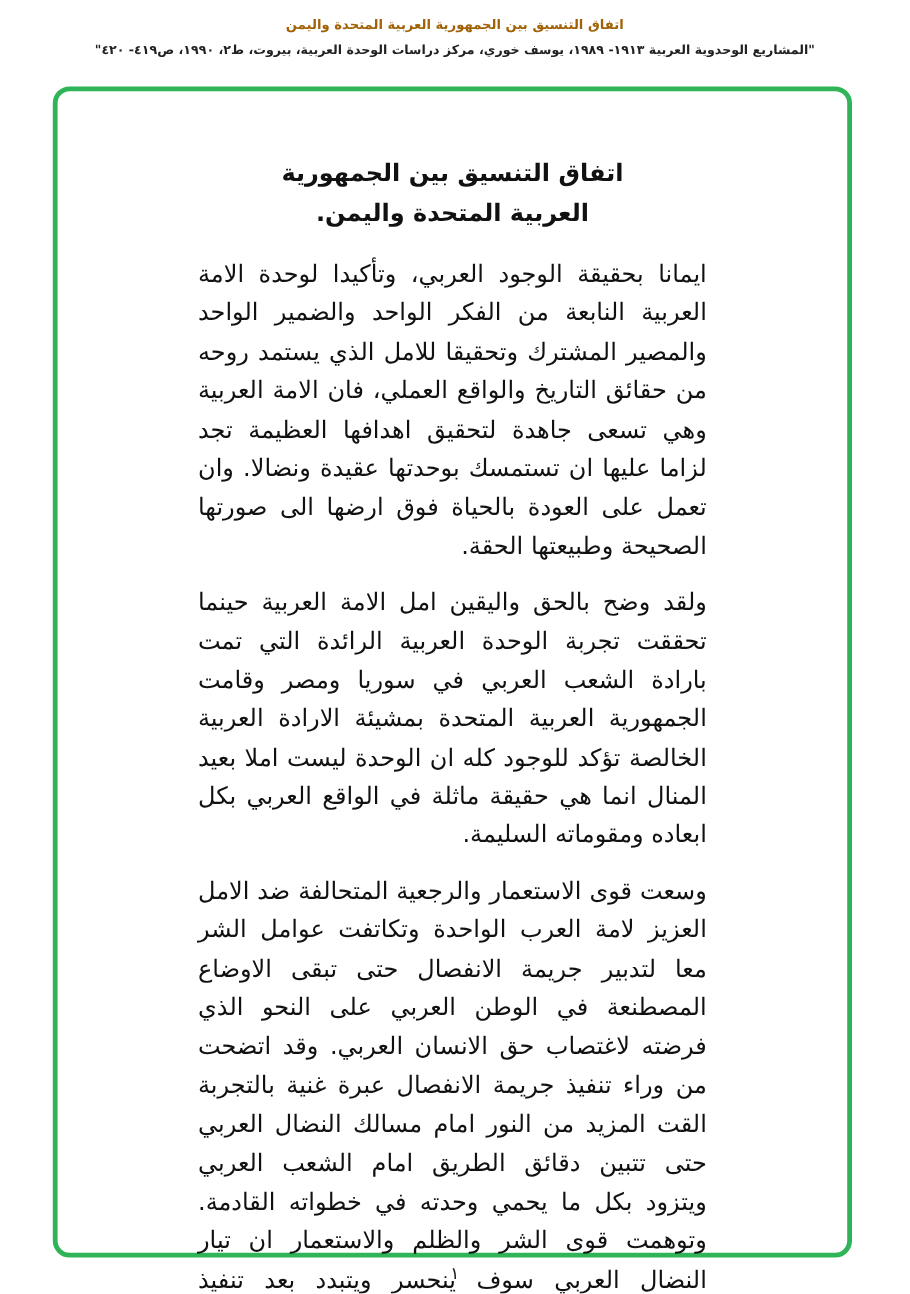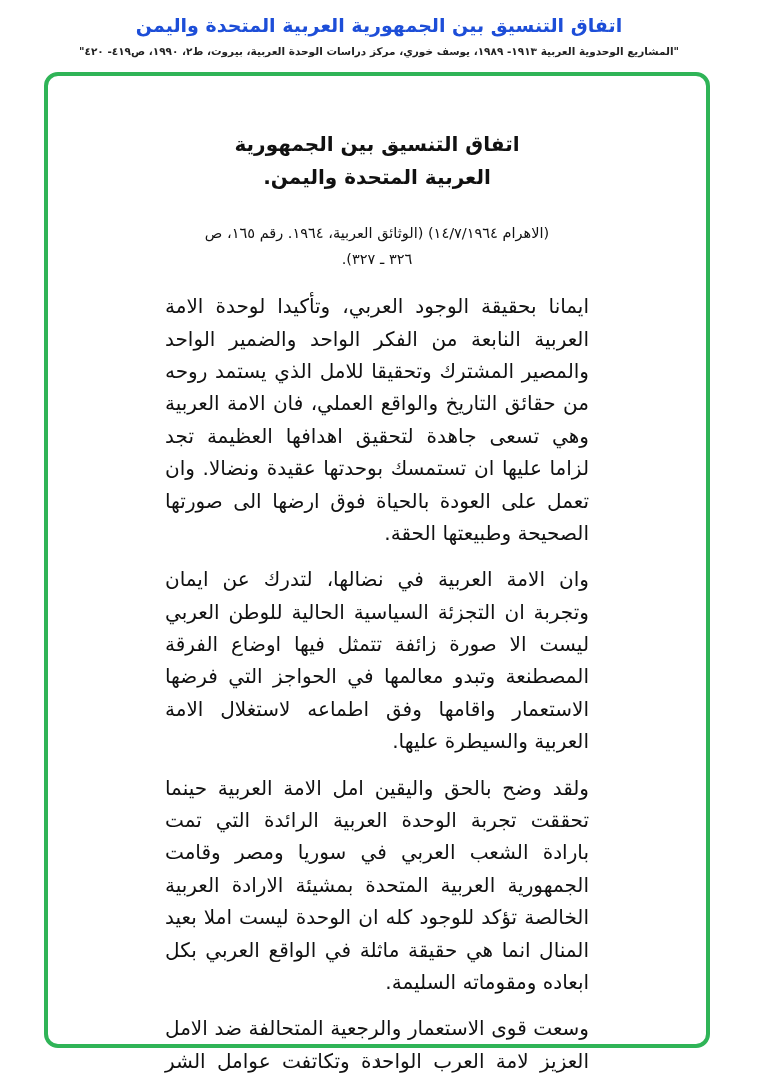--- a/index.html
+++ b/index.html
@@ -17,23 +17,23 @@
   }
   .page-header {
     position: absolute;
     top: 14px;
     left: 0;
     width: 758px;
     text-align: center;
     direction: rtl;
   }
   .header-title {
-    font-size: 19px;
+    font-size: 11px;
     font-weight: bold;
-    color: #1d4ed8;
+    color: #a16207;
     letter-spacing: 0.2px;
   }
   .header-citation {
     margin-top: 9px;
     font-size: 10.5px;
     font-weight: bold;
     color: #222;
     direction: rtl;
   }
   .doc-frame {
@@ -102,23 +102,21 @@
 <body style="background: rgb(255, 255, 255);">
 
 <div class="page-header">
   <div class="header-title">اتفاق التنسيق بين الجمهورية العربية المتحدة واليمن</div>
   <div class="header-citation">"المشاريع الوحدوية العربية ١٩١٣- ١٩٨٩، يوسف خوري، مركز دراسات الوحدة العربية، بيروت، ط٢، ١٩٩٠، ص٤١٩- ٤٢٠"</div>
 </div>
 
 <div class="doc-frame" style="border-color: rgb(47, 180, 87);">
   <div class="doc-content">
     <div class="doc-title">اتفاق التنسيق بين الجمهورية العربية المتحدة واليمن.</div>
-    <div class="doc-reference">(الاهرام ١٤/٧/١٩٦٤) (الوثائق العربية، ١٩٦٤. رقم ١٦٥، ص ٣٢٦ ـ ٣٢٧).</div>
     <div class="paragraphs">
         <p class="para">ايمانا بحقيقة الوجود العربي، وتأكيدا لوحدة الامة العربية النابعة من الفكر الواحد والضمير الواحد والمصير المشترك وتحقيقا للامل الذي يستمد روحه من حقائق التاريخ والواقع العملي، فان الامة العربية وهي تسعى جاهدة لتحقيق اهدافها العظيمة تجد لزاما عليها ان تستمسك بوحدتها عقيدة ونضالا. وان تعمل على العودة بالحياة فوق ارضها الى صورتها الصحيحة وطبيعتها الحقة.</p>
-        <p class="para">وان الامة العربية في نضالها، لتدرك عن ايمان وتجربة ان التجزئة السياسية الحالية للوطن العربي ليست الا صورة زائفة تتمثل فيها اوضاع الفرقة المصطنعة وتبدو معالمها في الحواجز التي فرضها الاستعمار واقامها وفق اطماعه لاستغلال الامة العربية والسيطرة عليها.</p>
         <p class="para">ولقد وضح بالحق واليقين امل الامة العربية حينما تحققت تجربة الوحدة العربية الرائدة التي تمت بارادة الشعب العربي في سوريا ومصر وقامت الجمهورية العربية المتحدة بمشيئة الارادة العربية الخالصة تؤكد للوجود كله ان الوحدة ليست املا بعيد المنال انما هي حقيقة ماثلة في الواقع العربي بكل ابعاده ومقوماته السليمة.</p>
         <p class="para">وسعت قوى الاستعمار والرجعية المتحالفة ضد الامل العزيز لامة العرب الواحدة وتكاتفت عوامل الشر معا لتدبير جريمة الانفصال حتى تبقى الاوضاع المصطنعة في الوطن العربي على النحو الذي فرضته لاغتصاب حق الانسان العربي. وقد اتضحت من وراء تنفيذ جريمة الانفصال عبرة غنية بالتجربة القت المزيد من النور امام مسالك النضال العربي حتى تتبين دقائق الطريق امام الشعب العربي ويتزود بكل ما يحمي وحدته في خطواته القادمة. وتوهمت قوى الشر والظلم والاستعمار ان تيار النضال العربي سوف ينحسر ويتبدد بعد تنفيذ الانفصال. لكن الثورة التحريرية للشعب العربي في اليمن ضد حكم السيطرة والاستغلال والتخلف جاءت دليلا قاطعا يؤيد حيوية الانسان العربي ويكشف عن اصالة</p>
       </div>
   </div>
 </div>
 
 <div class="page-number">١</div>
 
 </body></html>

